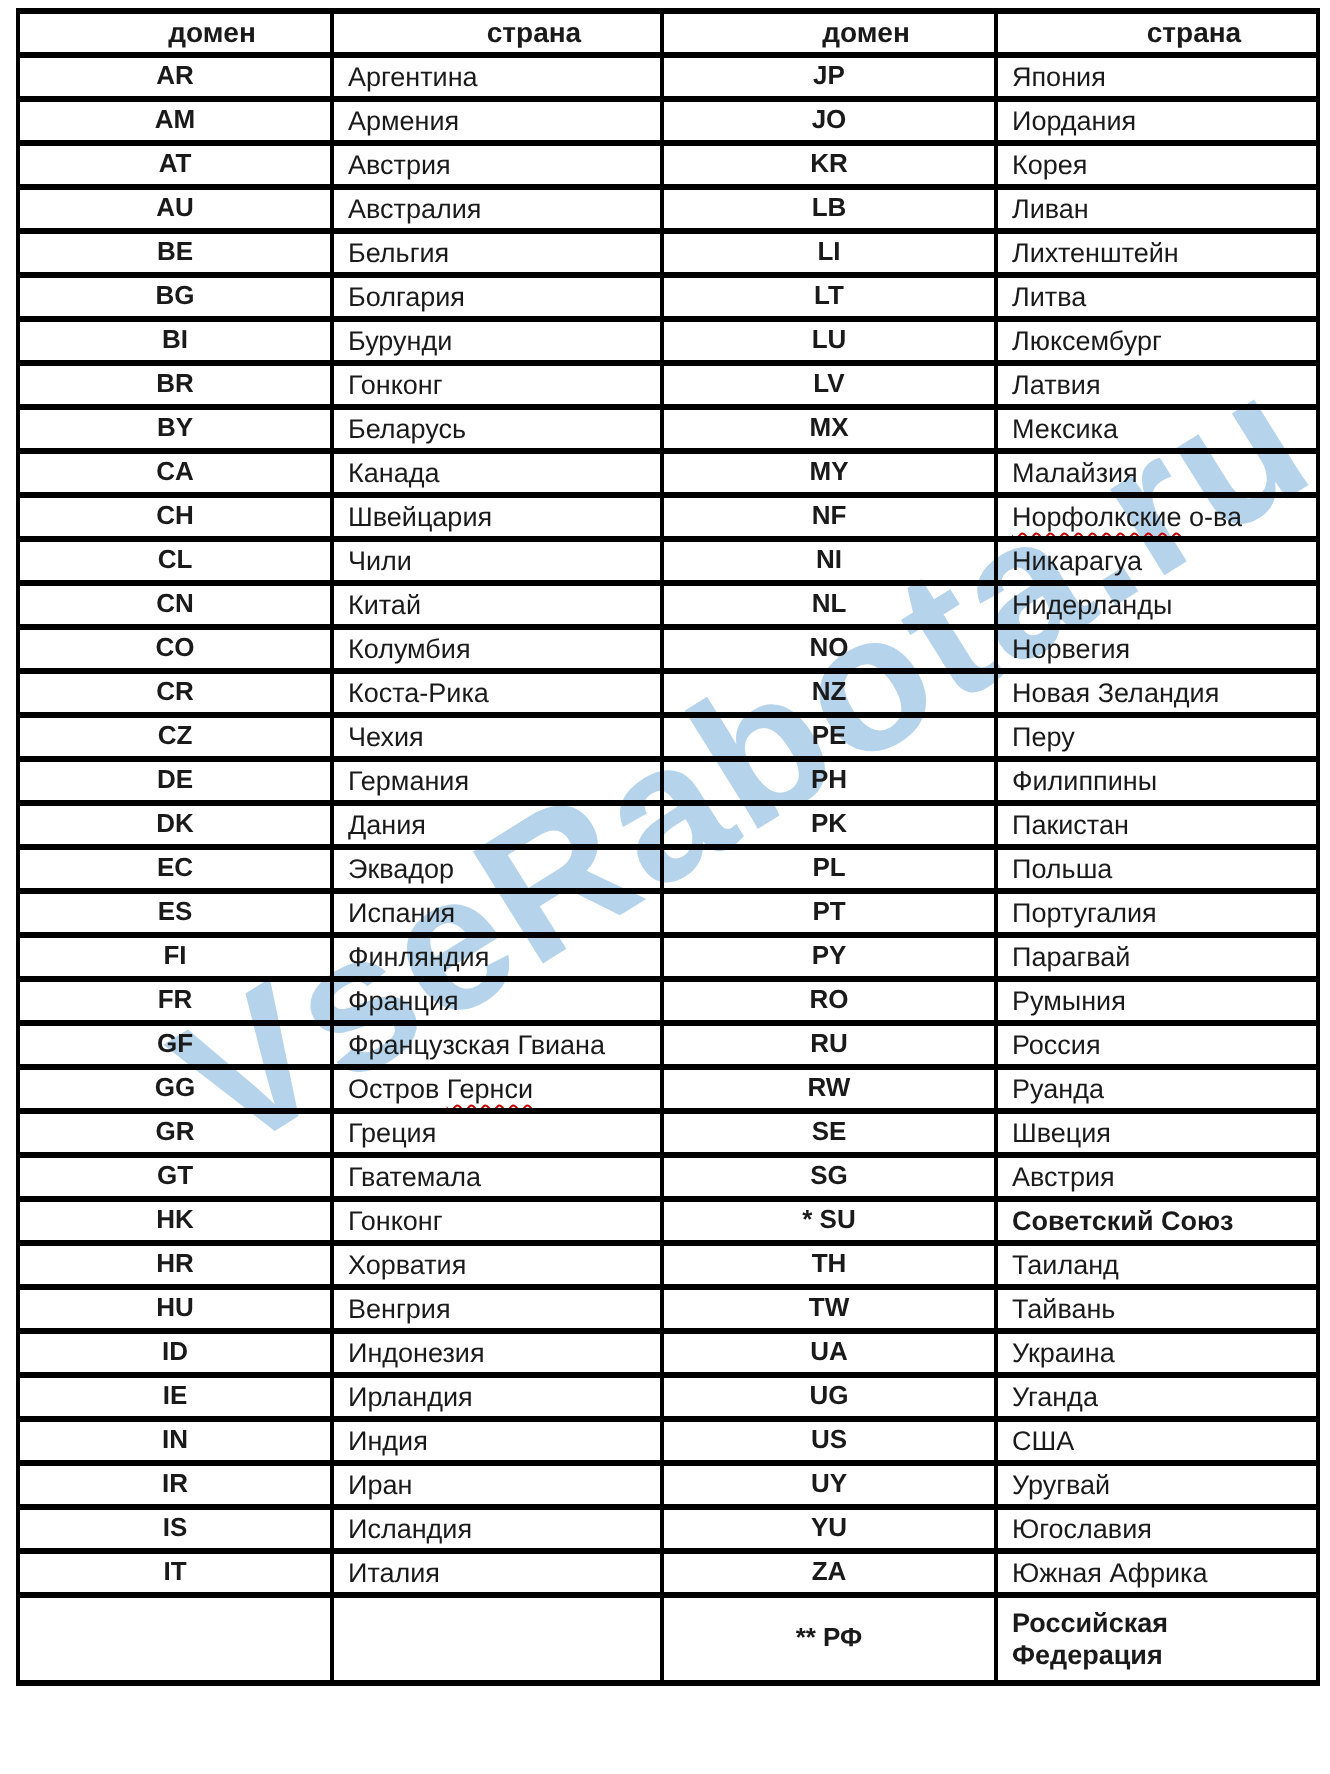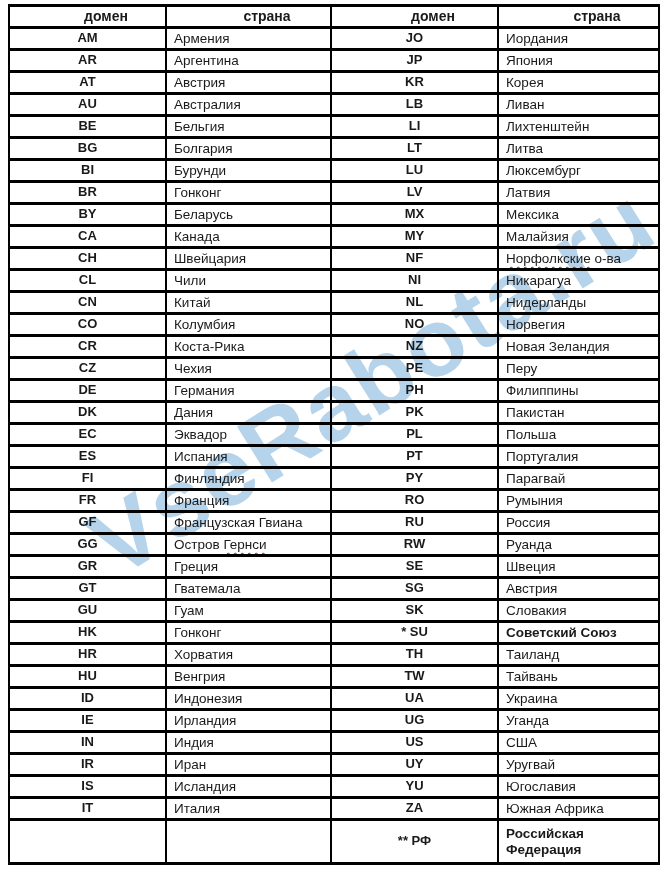--- a/index.html
+++ b/index.html
@@ -100,32 +100,32 @@
     <thead>
       <tr>
         <th>домен</th>
         <th>страна</th>
         <th>домен</th>
         <th>страна</th>
       </tr>
     </thead>
     <tbody id="table-body">
         <tr>
+          <td class="code">AR</td>
+          <td class="country">Аргентина</td>
+          <td class="code">JP</td>
+          <td class="country">Япония</td>
+        </tr>
+        <tr>
           <td class="code">AM</td>
           <td class="country">Армения</td>
           <td class="code">JO</td>
           <td class="country">Иордания</td>
         </tr>
         <tr>
-          <td class="code">AR</td>
-          <td class="country">Аргентина</td>
-          <td class="code">JP</td>
-          <td class="country">Япония</td>
-        </tr>
-        <tr>
           <td class="code">AT</td>
           <td class="country">Австрия</td>
           <td class="code">KR</td>
           <td class="country">Корея</td>
         </tr>
         <tr>
           <td class="code">AU</td>
           <td class="country">Австралия</td>
           <td class="code">LB</td>
           <td class="country">Ливан</td>
@@ -254,26 +254,20 @@
           <td class="code">GR</td>
           <td class="country">Греция</td>
           <td class="code">SE</td>
           <td class="country">Швеция</td>
         </tr>
         <tr>
           <td class="code">GT</td>
           <td class="country">Гватемала</td>
           <td class="code">SG</td>
           <td class="country">Австрия</td>
-        </tr>
-        <tr>
-          <td class="code">GU</td>
-          <td class="country">Гуам</td>
-          <td class="code">SK</td>
-          <td class="country">Словакия</td>
         </tr>
         <tr>
           <td class="code">HK</td>
           <td class="country">Гонконг</td>
           <td class="code">* SU</td>
           <td class="country bold">Советский Союз</td>
         </tr>
         <tr>
           <td class="code">HR</td>
           <td class="country">Хорватия</td>

